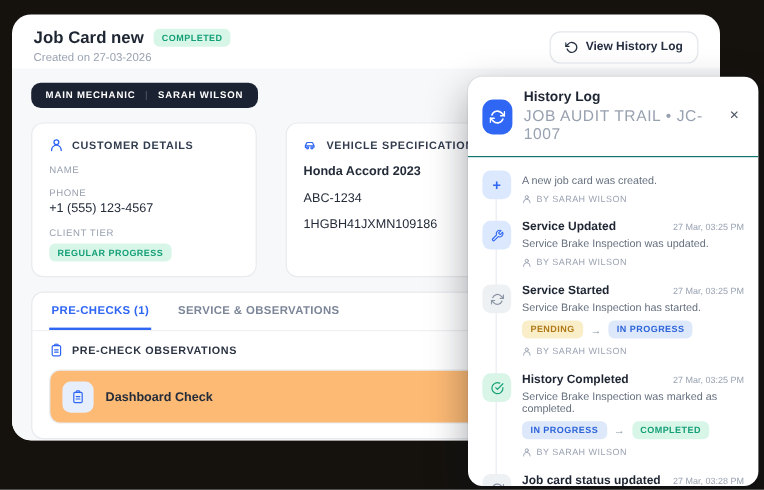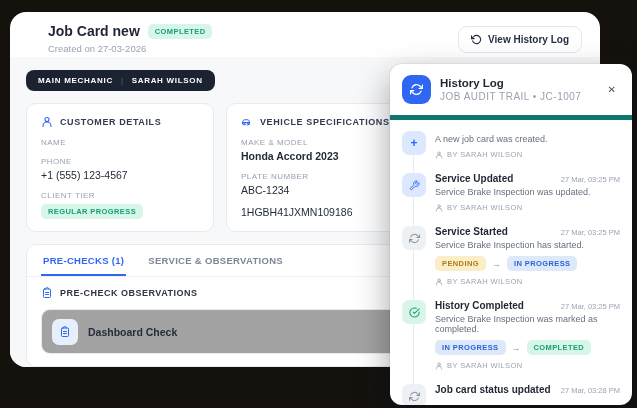--- a/index.html
+++ b/index.html
@@ -1,65 +1,65 @@
 <!DOCTYPE html>
 <html><head>
 <meta charset="utf-8">
 <style>
   * { margin:0; padding:0; box-sizing:border-box; }
   body { font-family:"Liberation Sans", sans-serif; background:#15120e; }
   .stage { position:relative; width:637px; height:408px; background:#15120e; overflow:hidden; }
 
   
-  .main { position:absolute; left:10px; top:12px; width:590px; height:355px; background:#fff; border-radius:16px; overflow:hidden;padding-left:20px; }
+  .main { position:absolute; left:10px; top:12px; width:590px; height:355px; background:#fff; border-radius:16px; overflow:hidden; }
   .main-header { display:flex; justify-content:space-between; align-items:flex-start; padding:11px 18px 9px; border-bottom:1px solid #eef0f3; }
   .title-row { display:flex; align-items:center; gap:8px; }
   .page-title { font-size:14px; font-weight:bold; color:#1f2633; }
   .badge { display:inline-block; font-size:7.5px; font-weight:bold; letter-spacing:.4px; padding:3px 7px; border-radius:5px; white-space:nowrap; }
   .badge.green { background:#d8f6e8; color:#14a077; }
   .badge.blue  { background:#dde8fb; color:#2c63d8; }
   .badge.amber { background:#faeec9; color:#b07a17; }
   .created { font-size:9.5px; color:#9aa3b2; margin-top:4px; }
   .btn-history { display:flex; align-items:center; gap:6px; border:1px solid #e3e6eb; background:#fff; border-radius:9px; padding:7px 12px; font-size:10px; font-weight:bold; color:#273042; cursor:pointer; margin-top:3px; }
   .btn-history svg { width:11px; height:11px; stroke:#273042; }
 
   .content { position:absolute; left:0; right:0; top:45px; bottom:0; background:#f7f8f9; padding:12px 16px; }
   .pill { display:inline-flex; align-items:center; gap:8px; background:#1b2231; color:#fff; border-radius:8px; padding:6px 12px; font-size:8px; font-weight:bold; letter-spacing:.7px; }
   .pill .sep { color:#5b6374; font-weight:normal; }
 
-  .cards-row { display:flex; gap:12px; margin-top:12px; }
+  .cards-row { display:flex; gap:24px; margin-top:12px; }
   .info-card { width:188px; background:#fff; border:1px solid #e7eaee; border-radius:10px; padding:12px 14px; }
   .card-head { display:flex; align-items:center; gap:7px; font-size:9px; font-weight:bold; letter-spacing:.6px; color:#323c4e; }
   .card-head svg { width:12px; height:12px; stroke:#2f66f4; }
   .field { margin-top:10px; }
   .f-label { font-size:8px; color:#98a1b0; letter-spacing:.5px; }
   .f-value { font-size:10.5px; color:#242c3a; margin-top:3px; }
   .f-value.bold { font-weight:bold; }
   .field .badge { margin-top:4px; }
 
   .tabs-card { margin-top:12px; background:#fff; border:1px solid #e7eaee; border-radius:10px; }
   .tabs-row { display:flex; gap:20px; padding:0 14px; border-bottom:1px solid #eef0f3; }
   .tab { font-size:9.5px; font-weight:bold; letter-spacing:.3px; padding:10px 2px 8px; color:#7c8698; cursor:pointer; border-bottom:2px solid transparent; }
   .tab.active { color:#2f66f4; border-bottom-color:#2f66f4; }
   .section-head { display:flex; align-items:center; gap:7px; padding:10px 14px 8px; font-size:9px; font-weight:bold; letter-spacing:.5px; color:#2c3444; }
   .section-head svg, .item-ic svg { width:12px; height:12px; stroke:#2f66f4; }
-  .item-card { margin:2px 14px 12px; border:1px solid #e9ebef; border-radius:9px; background:#a3a3a3; padding:8px 10px; display:flex; align-items:center; gap:10px; cursor:pointer; }
+  .item-card { margin:2px 14px 12px; border:1px solid #e9ebef; border-radius:9px; background:#fdba74; padding:8px 10px; display:flex; align-items:center; gap:10px; cursor:pointer; }
   .item-ic { width:26px; height:26px; border-radius:7px; background:#e7eefc; display:grid; place-items:center; }
   .item-label { flex:1; font-size:10.5px; font-weight:bold; color:#242c3a; }
   .thumb { width:27px; height:27px; border-radius:7px; cursor:pointer;
            background:linear-gradient(180deg,#aeb9c4 0%,#8e9aa8 30%,#5d5b55 45%,#c8813d 62%,#8a4f22 80%,#3c2a18 100%); }
 
   
   .panel { position:absolute; left:390px; top:64px; width:242px; height:341px; background:#fff; border-radius:12px;
            box-shadow:0 14px 34px rgba(10,16,30,.38), 0 0 0 1px rgba(16,24,40,.05); overflow:hidden; }
-  .panel-head { display:flex; align-items:center; gap:9px; padding:11px 12px; border-bottom:5px solid #0f766e; }
+  .panel-head { display:flex; align-items:center; gap:9px; padding:11px 12px; border-bottom:1px solid #0f766e; }
   .panel-ic { width:29px; height:29px; border-radius:9px; background:#2f66f4; display:grid; place-items:center; }
   .panel-ic svg { width:13px; height:13px; stroke:#fff; }
   .panel-title { font-size:11.5px; font-weight:bold; color:#1f2633; }
-  .panel-sub { font-size:10px; color:#98a1b0; letter-spacing:.5px; margin-top:2px; }
+  .panel-sub { font-size:13px; color:#98a1b0; letter-spacing:.5px; margin-top:2px; }
   .panel-close { margin-left:auto; font-size:10px; color:#4b5563; cursor:pointer; padding:4px; line-height:1; }
 
   .entries { position:relative; padding:4px 12px 8px; }
   .tl-line { position:absolute; left:23px; top:22px; bottom:26px; width:1px; background:#e8ebf0; }
   .entry { position:relative; display:flex; gap:9px; padding:7px 0; }
   .e-ic { width:24px; height:24px; border-radius:7px; flex:none; display:grid; place-items:center; position:relative; z-index:1; }
   .e-ic.lblue { background:#dbe8fd; color:#2f66f4; }
   .e-ic.gray  { background:#eef1f4; color:#8b95a5; }
   .e-ic.lgreen{ background:#d9f5e7; color:#17a077; }
   .e-ic svg { width:11px; height:11px; stroke:currentColor; }
@@ -136,25 +136,23 @@
               <svg viewBox="0 0 24 24" fill="none" stroke-width="2" stroke-linecap="round" stroke-linejoin="round">
                   <path d="M3 16v-3l1.8-4.3A2 2 0 0 1 6.7 7.5h6.9a2 2 0 0 1 1.9 1.3L17.2 13v3"></path>
                   <path d="M3 13h14.2"></path>
                   <circle cx="6.6" cy="16.4" r="1.7"></circle>
                   <circle cx="13.8" cy="16.4" r="1.7"></circle>
                 </svg>
             </span>
             <span>VEHICLE SPECIFICATIONS</span>
           </div>
           <div class="field">
-            <div class="f-label">MAKE &amp; MODEL</div>
             <div class="f-value bold">Honda Accord 2023</div>
           </div>
           <div class="field">
-            <div class="f-label">PLATE NUMBER</div>
             <div class="f-value">ABC-1234</div>
           </div>
           <div class="field">
             <div class="f-value">1HGBH41JXMN109186</div>
           </div>
         </div>
       </div>
 
       <div class="tabs-card">
         <div class="tabs-row">

